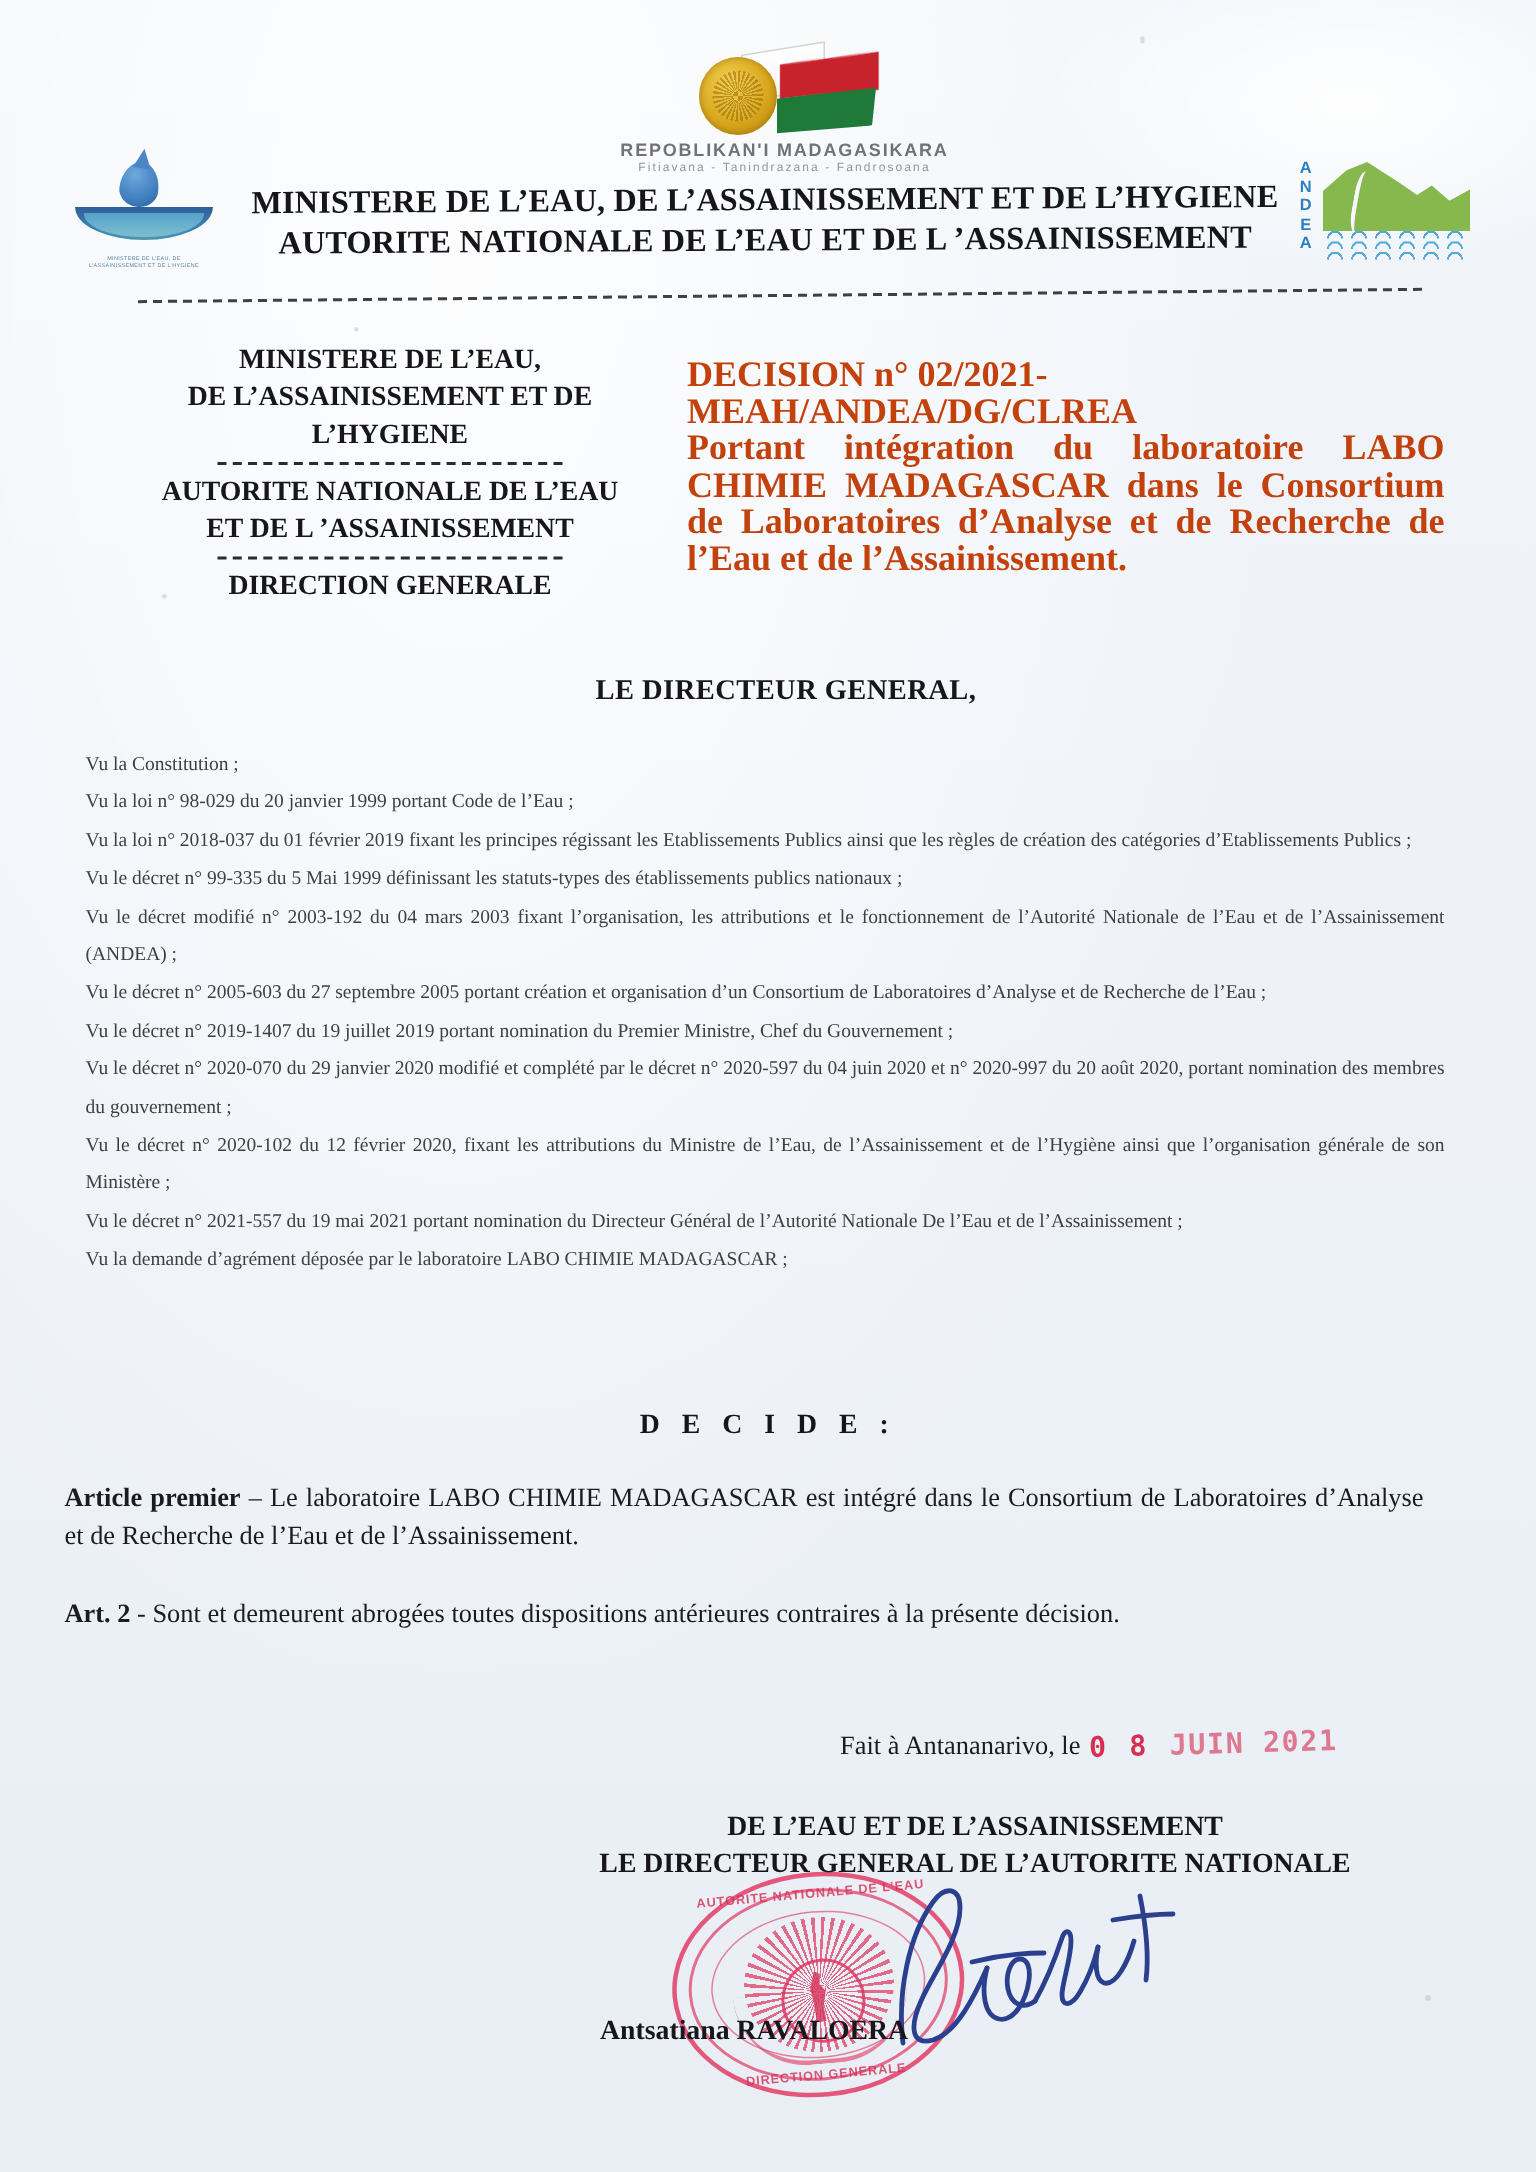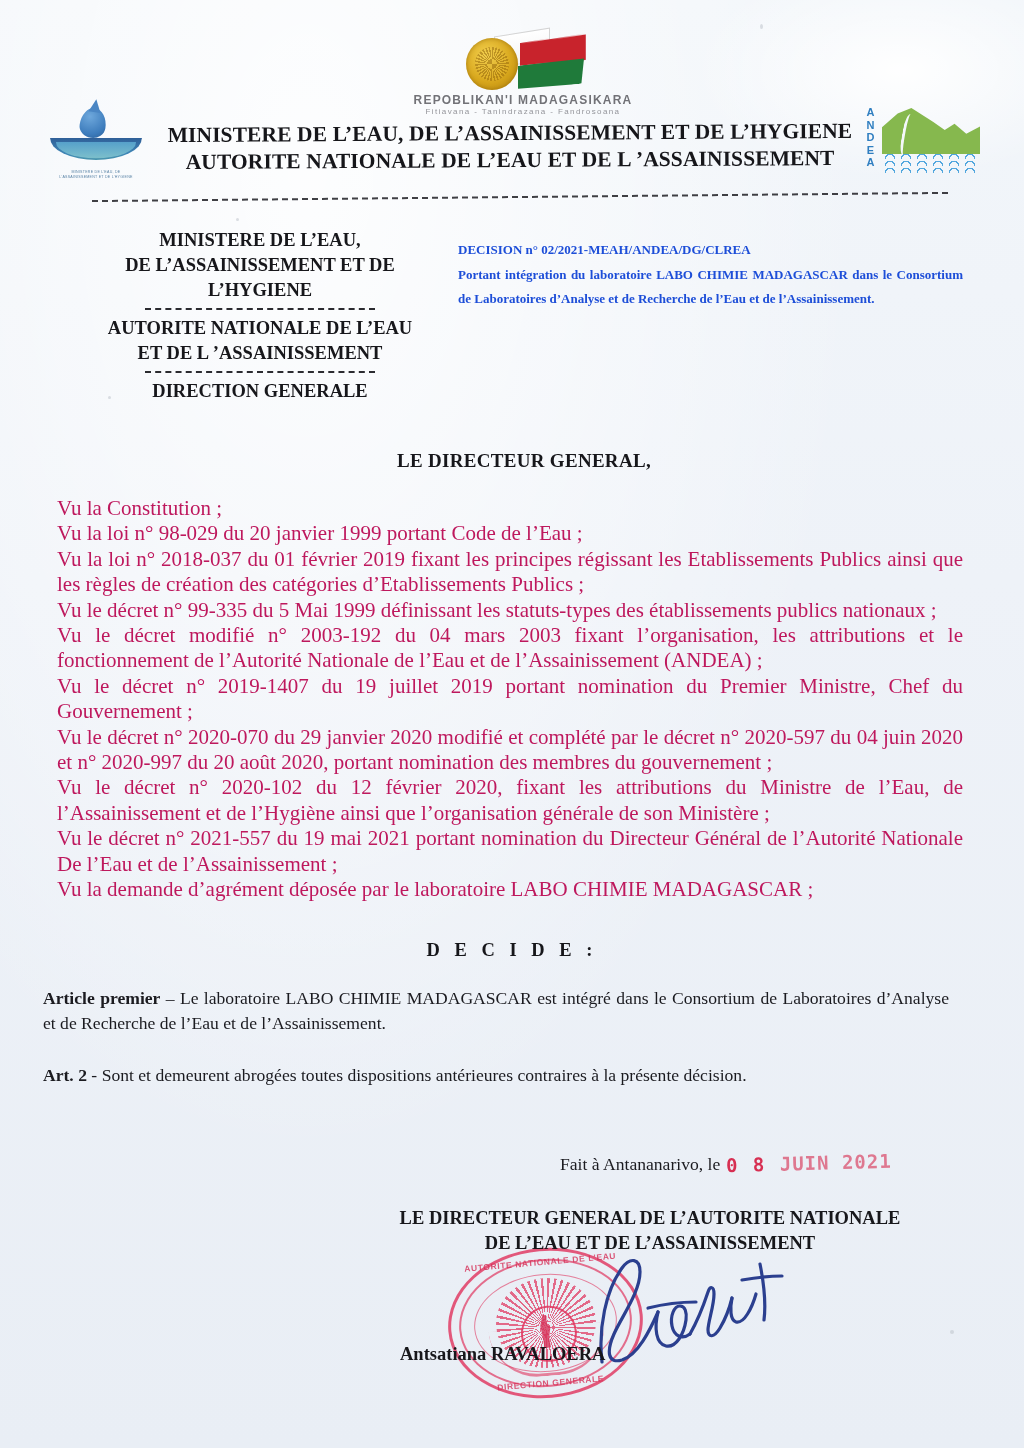--- a/index.html
+++ b/index.html
@@ -212,23 +212,23 @@
     width: 230px; height: 0;
     margin: 5px auto 6px auto;
     border-top: 2px dashed #2b2b30;
   }
   .mini-rule.narrow { width: 230px; }
 
   .col-right {
     position: absolute; left: 458px; top: 238px;
     width: 505px;
     font-weight: 700;
-    font-size: 13px;
+    font-size: 24px;
     line-height: 24.5px;
-    color: #1d4ed8;
+    color: #c2410c;
   }
   .col-right .dec-title { display: block; }
   .col-right .dec-sub {
     display: block;
     text-align: justify;
     text-align-last: left;
   }
 
   .le-directeur {
     position: absolute; left: 0; top: 450px; width: 1024px;
@@ -237,23 +237,23 @@
     font-size: 19px;
     letter-spacing: .3px;
     color: #17171b;
     padding-left: 12px;
   }
 
   
   .vu-list {
     position: absolute; left: 57px; top: 496px;
     width: 906px;
-    font-size: 21px;
+    font-size: 13px;
     line-height: 25.4px;
-    color: #be185d;
+    color: #404040;
   }
   .vu-list p {
     margin: 0;
     text-align: justify;
     text-align-last: left;
   }
 
   
   .decide {
     position: absolute; left: 0; top: 940px; width: 1024px;
@@ -442,41 +442,42 @@
   </div>
 
   <div class="le-directeur">LE DIRECTEUR GENERAL,</div>
 
   <div class="vu-list">
     <p>Vu la Constitution ;</p>
     <p>Vu la loi n° 98-029 du 20 janvier 1999 portant Code de l’Eau ;</p>
     <p>Vu la loi n° 2018-037 du 01 février 2019 fixant les principes régissant les Etablissements Publics ainsi que les règles de création des catégories d’Etablissements Publics ;</p>
     <p>Vu le décret n° 99-335 du 5 Mai 1999 définissant les statuts-types des établissements publics nationaux ;</p>
     <p>Vu le décret modifié n° 2003-192 du 04 mars 2003 fixant l’organisation, les attributions et le fonctionnement de l’Autorité Nationale de l’Eau et de l’Assainissement (ANDEA) ;</p>
+    <p>Vu le décret n° 2005-603 du 27 septembre 2005 portant création et organisation d’un Consortium de Laboratoires d’Analyse et de Recherche de l’Eau ;</p>
     <p>Vu le décret n° 2019-1407 du 19 juillet 2019 portant nomination du Premier Ministre, Chef du Gouvernement ;</p>
     <p>Vu le décret n° 2020-070 du 29 janvier 2020 modifié et complété par le décret n° 2020-597 du 04 juin 2020 et n° 2020-997 du 20 août 2020, portant nomination des membres du gouvernement ;</p>
     <p>Vu le décret n° 2020-102 du 12 février 2020, fixant les attributions du Ministre de l’Eau, de l’Assainissement et de l’Hygiène ainsi que l’organisation générale de son Ministère ;</p>
     <p>Vu le décret n° 2021-557 du 19 mai 2021 portant nomination du Directeur Général de l’Autorité Nationale De l’Eau et de l’Assainissement ;</p>
     <p>Vu la demande d’agrément déposée par le laboratoire LABO CHIMIE MADAGASCAR ;</p>
   </div>
 
   <div class="decide">D E C I D E :</div>
 
   <div class="articles">
     <p><span class="art-label">Article premier</span><span> – </span><span>Le laboratoire LABO CHIMIE MADAGASCAR est intégré dans le Consortium de Laboratoires d’Analyse et de Recherche de l’Eau et de l’Assainissement.</span></p>
     <p><span class="art-label">Art. 2</span><span> - </span><span>Sont et demeurent abrogées toutes dispositions antérieures contraires à la présente décision.</span></p>
   </div>
 
   <div class="fait">
     <span>Fait à Antananarivo, le</span><span class="date-stamp"><span>0 8</span> <span class="faded">JUIN 2021</span></span>
   </div>
 
   <div class="dg-title">
+    <div>DE L’EAU ET DE L’ASSAINISSEMENT</div>
     <div>LE DIRECTEUR GENERAL DE L’AUTORITE NATIONALE</div>
-    <div>DE L’EAU ET DE L’ASSAINISSEMENT</div>
   </div>
 
   <div class="seal-wrap">
     <div class="seal-ring"></div>
     <div class="seal-ring inner"></div>
     <div class="seal-ring inner2"></div>
     <div class="seal-rays"></div>
     <div class="seal-center"></div>
     <div class="seal-figure"></div>
     <div class="seal-laurel"></div>

